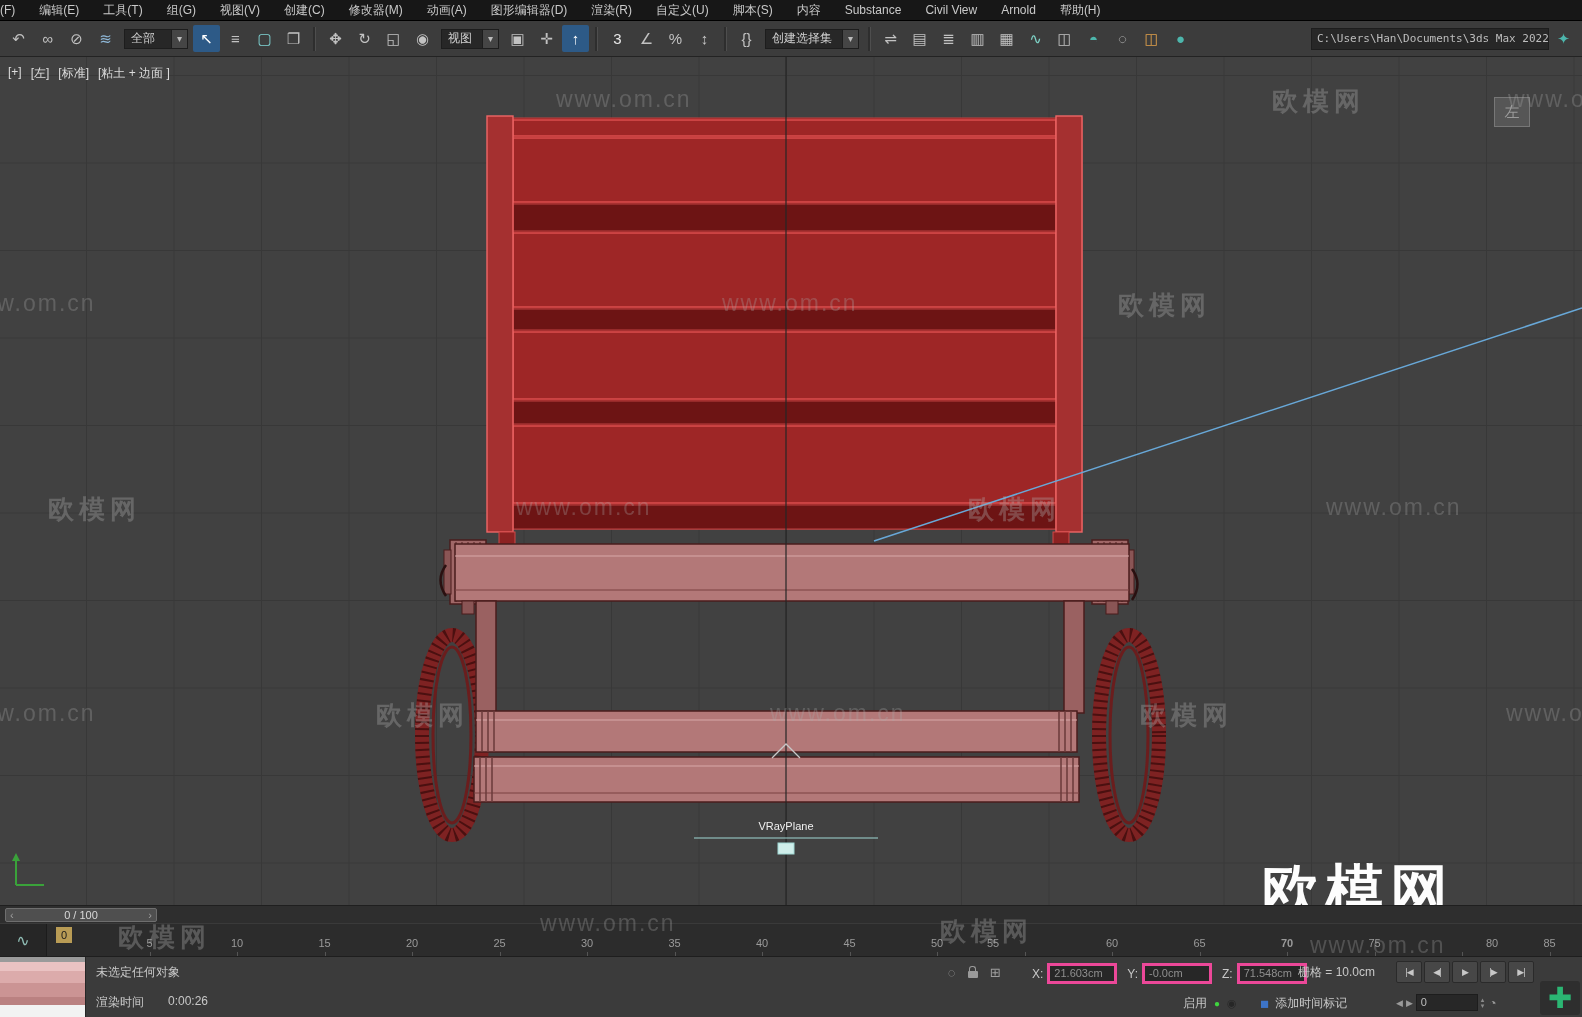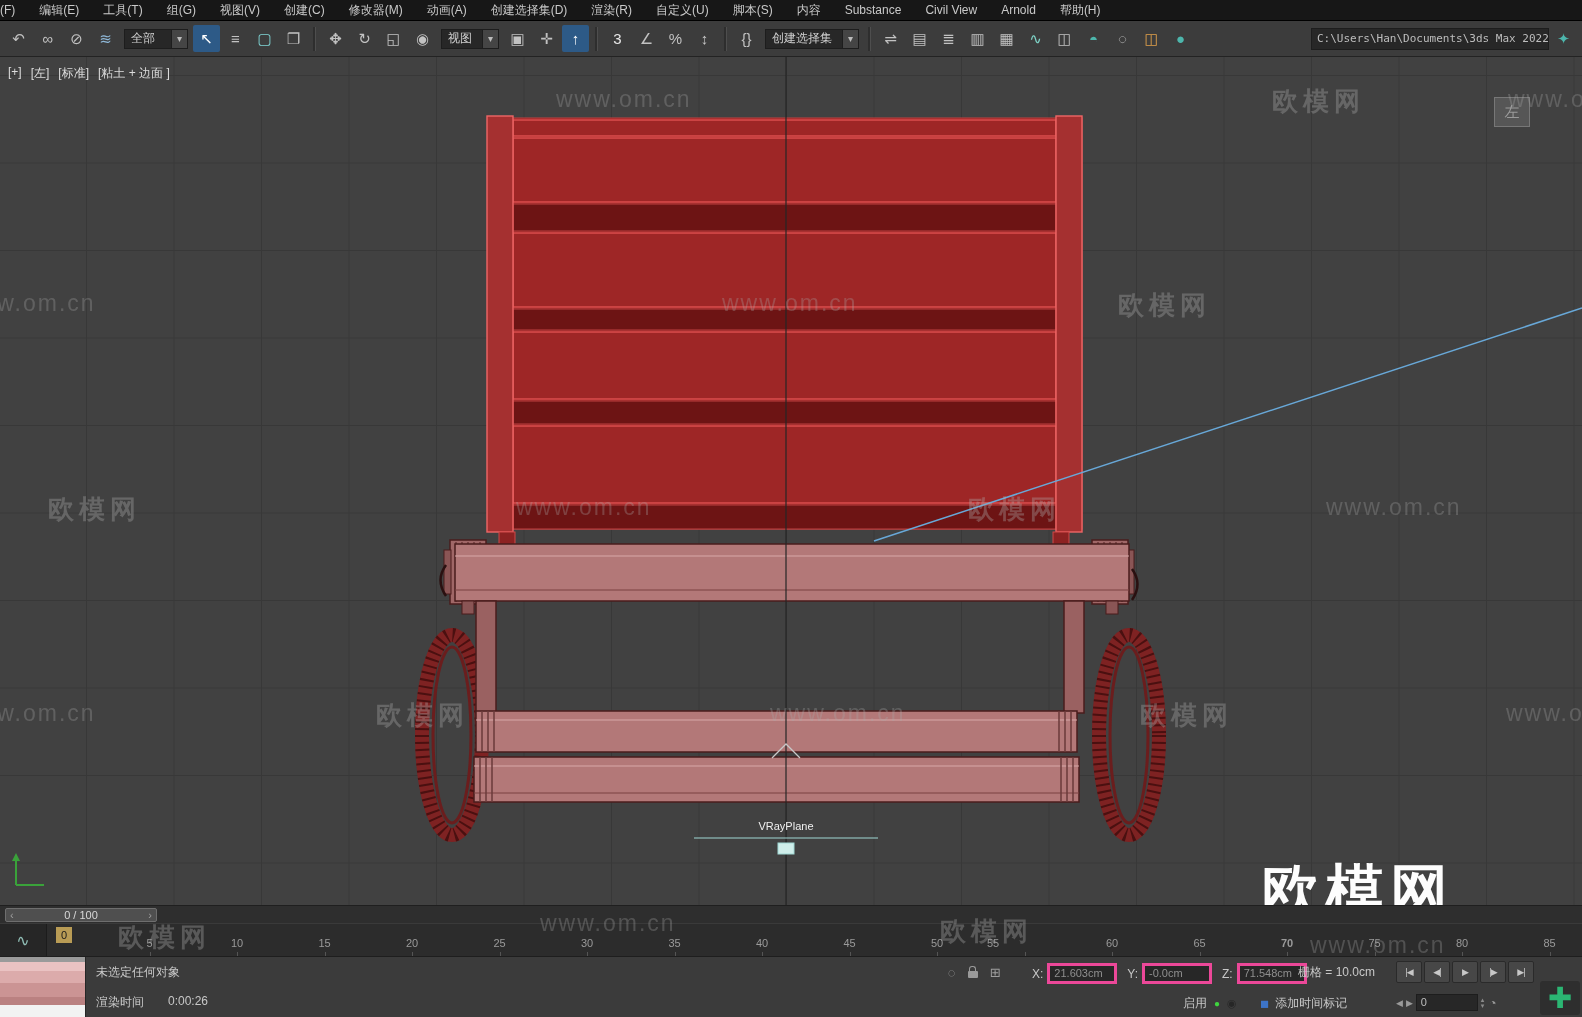--- a/index.html
+++ b/index.html
@@ -101,21 +101,21 @@
   <div class="menubar">
     <div class="menu-items" id="menu-items">
         <span class="menu-item">文件(F)</span>
         <span class="menu-item">编辑(E)</span>
         <span class="menu-item">工具(T)</span>
         <span class="menu-item">组(G)</span>
         <span class="menu-item">视图(V)</span>
         <span class="menu-item">创建(C)</span>
         <span class="menu-item">修改器(M)</span>
         <span class="menu-item">动画(A)</span>
-        <span class="menu-item">创建选择集(D)</span>
+        <span class="menu-item">图形编辑器(D)</span>
         <span class="menu-item">渲染(R)</span>
         <span class="menu-item">自定义(U)</span>
         <span class="menu-item">脚本(S)</span>
         <span class="menu-item">内容</span>
         <span class="menu-item">Substance</span>
         <span class="menu-item">Civil View</span>
         <span class="menu-item">Arnold</span>
         <span class="menu-item">帮助(H)</span>
       </div>
   </div>
@@ -373,21 +373,21 @@
         <span class="ruler-num" style="left: 993px;">55</span>
         <div class="ruler-tick" style="left: 1024.5px;"></div>
         <span class="ruler-num" style="left: 1112px;">60</span>
         <div class="ruler-tick" style="left: 1112px;"></div>
         <span class="ruler-num" style="left: 1199.5px;">65</span>
         <div class="ruler-tick" style="left: 1199.5px;"></div>
         <span class="ruler-num" style="left: 1287px; font-weight: bold;">70</span>
         <div class="ruler-tick" style="left: 1287px;"></div>
         <span class="ruler-num" style="left: 1374.5px;">75</span>
         <div class="ruler-tick" style="left: 1374.5px;"></div>
-        <span class="ruler-num" style="left: 1462px; text-align: right;">80</span>
+        <span class="ruler-num" style="left: 1492px; text-align: right;">80</span>
         <div class="ruler-tick" style="left: 1462px;"></div>
         <span class="ruler-num" style="left: 1549.5px;">85</span>
         <div class="ruler-tick" style="left: 1549.5px;"></div>
       </div>
   </div>
 
   <div class="statusbar">
     <div class="sb-thumb"></div>
     <div class="sb-prompt">未选定任何对象</div>
     <div class="sb-rtime">

